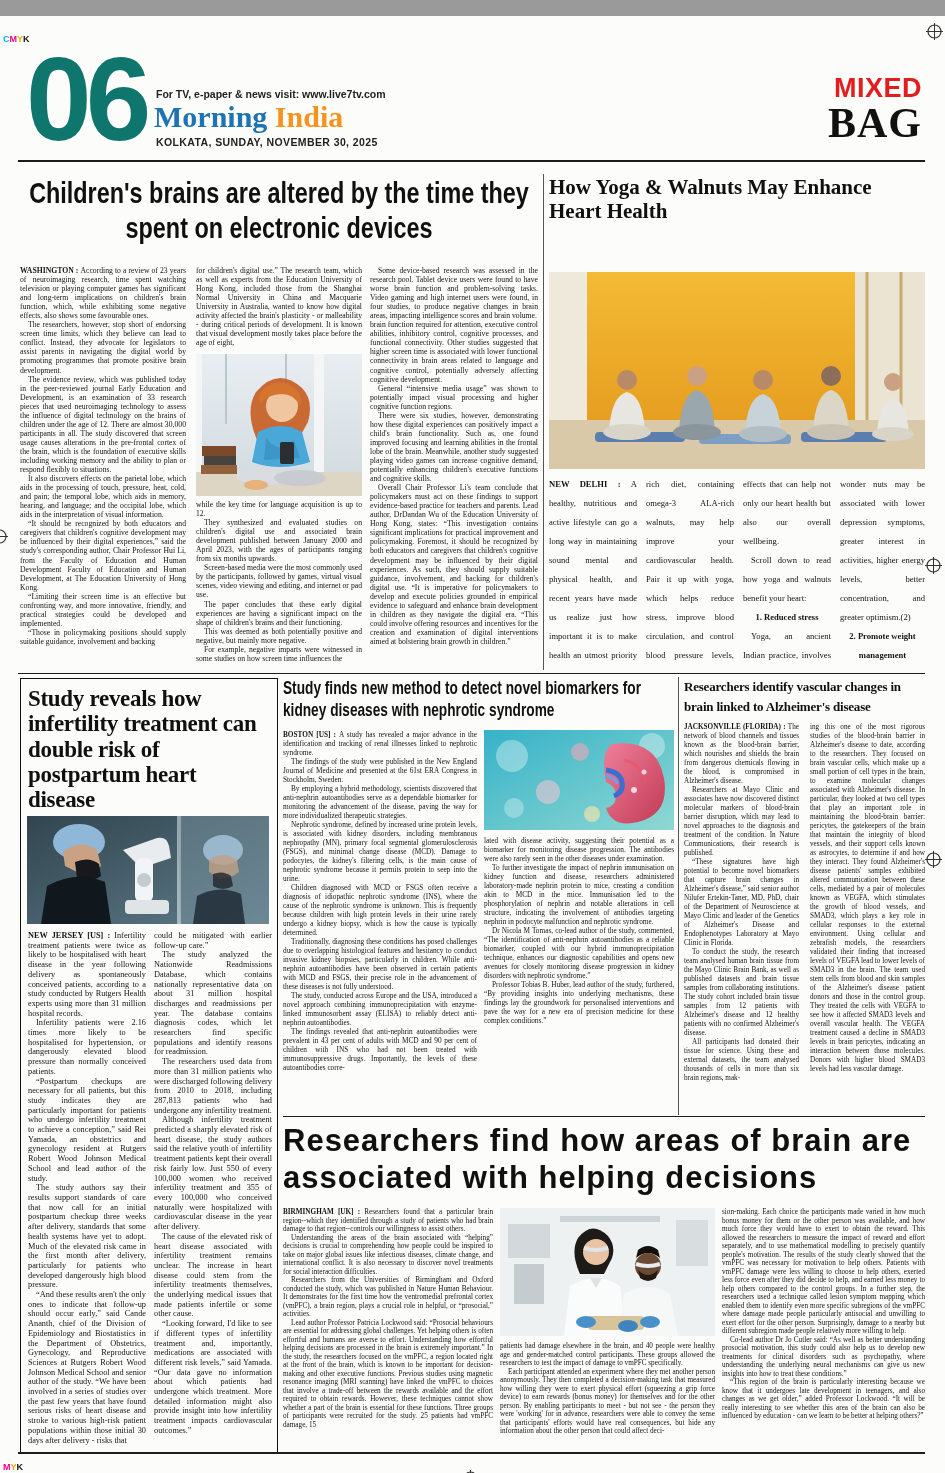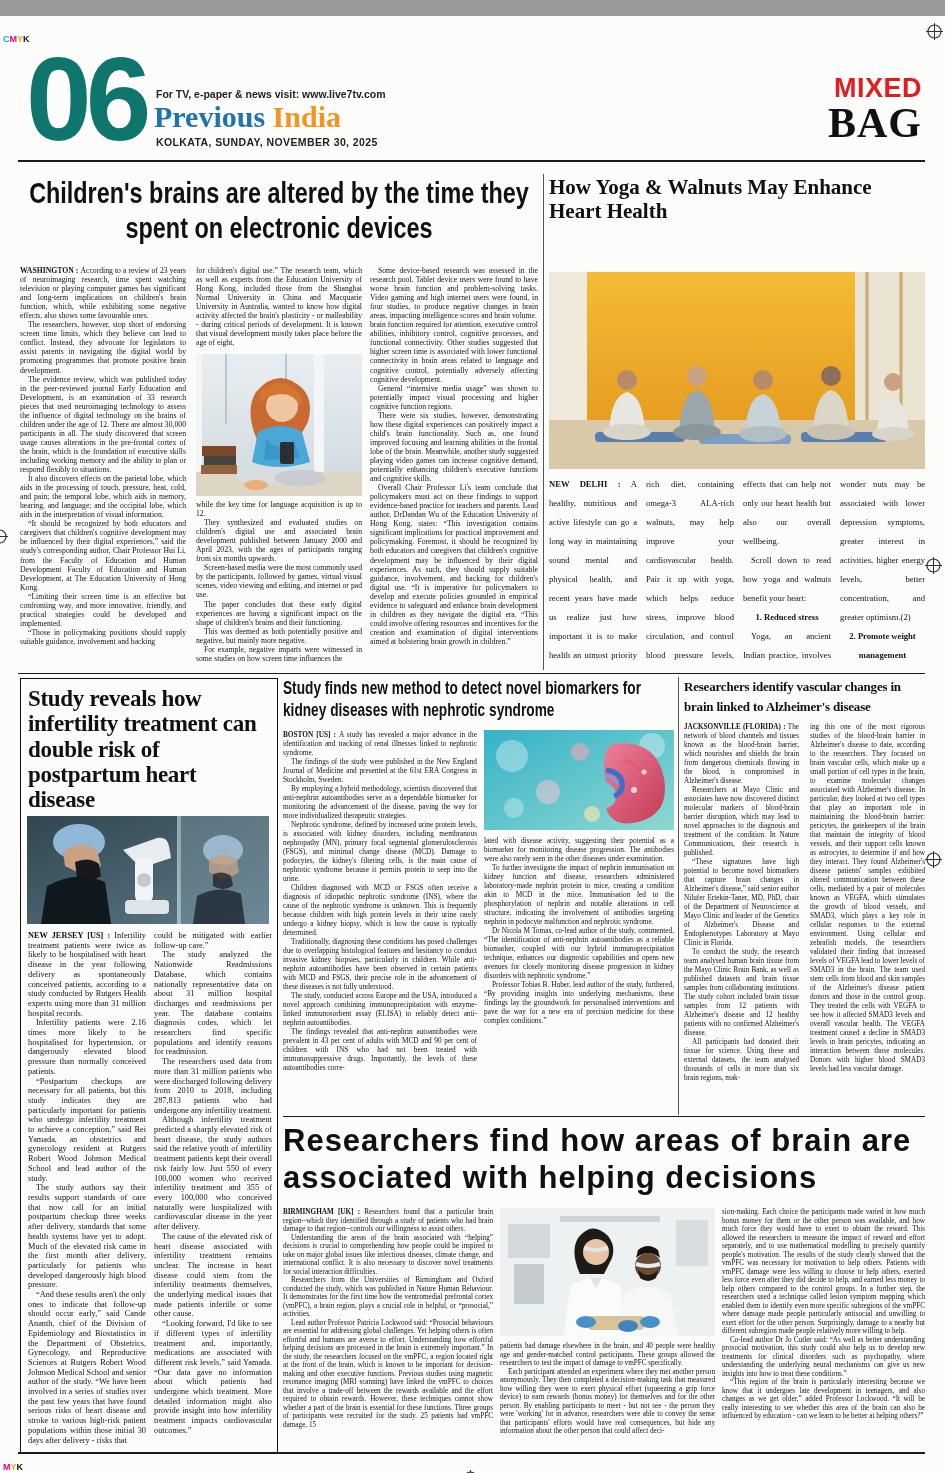--- a/index.html
+++ b/index.html
@@ -80,21 +80,21 @@
     </svg>
   <svg class="reg" style="left:462px;top:1454px;" width="17" height="17">
       <circle cx="8.5" cy="8.5" r="6.5" fill="none" stroke="#333" stroke-width="1.2"></circle>
       <line x1="8.5" y1="0" x2="8.5" y2="17" stroke="#333"></line>
       <line x1="0" y1="8.5" x2="17" y2="8.5" stroke="#333"></line>
     </svg>
 
   <div class="abs pageno" style="left:26px;top:32px;">06</div>
   <div class="abs tagline" style="left:156px;top:72px;">For TV, e-paper &amp; news visit: www.live7tv.com</div>
   <div class="abs masthead" style="left:154px;top:86px;">
-    <span class="w1">Previous</span>
+    <span class="w1">Morning</span>
     <span class="w2">India</span>
   </div>
   <div class="abs dateline" style="left:156px;top:120px;">KOLKATA, SUNDAY, NOVEMBER 30, 2025</div>
   <div class="abs" style="left:770px;top:57px;width:152px;text-align:right;">
     <div class="mixed">MIXED</div>
     <div class="bag">BAG</div>
   </div>
   <div class="abs rule" style="left:18px;top:144px;width:907px;height:2px;"></div>
 
   <div class="abs hl hl-children" style="left:-53px;top:160px;width:664px;">Children's brains are altered by the time they spent on electronic devices</div>

